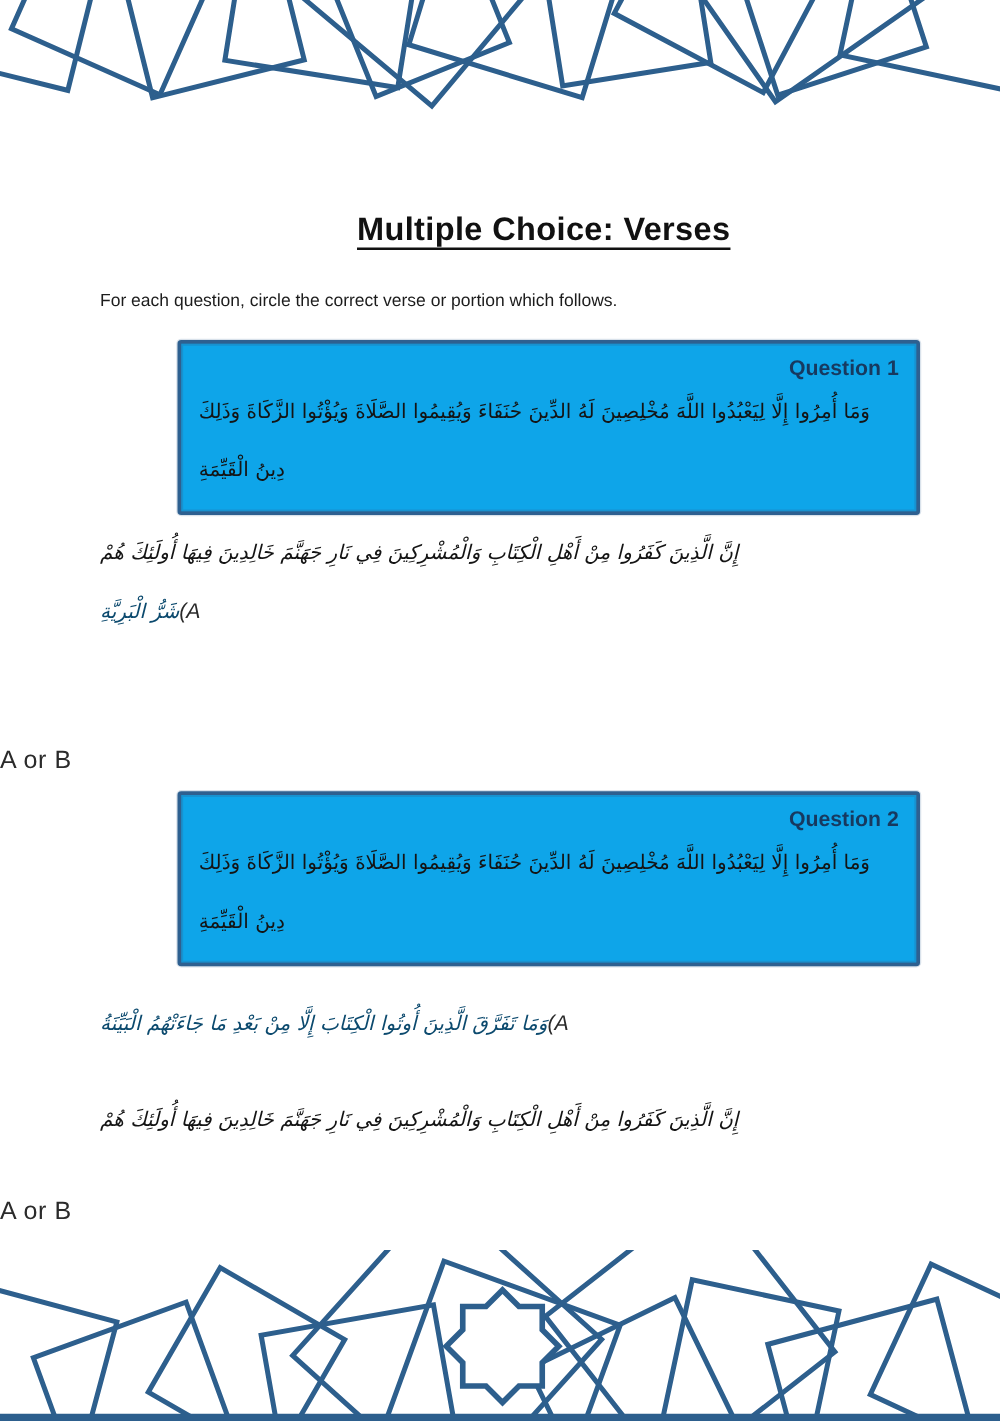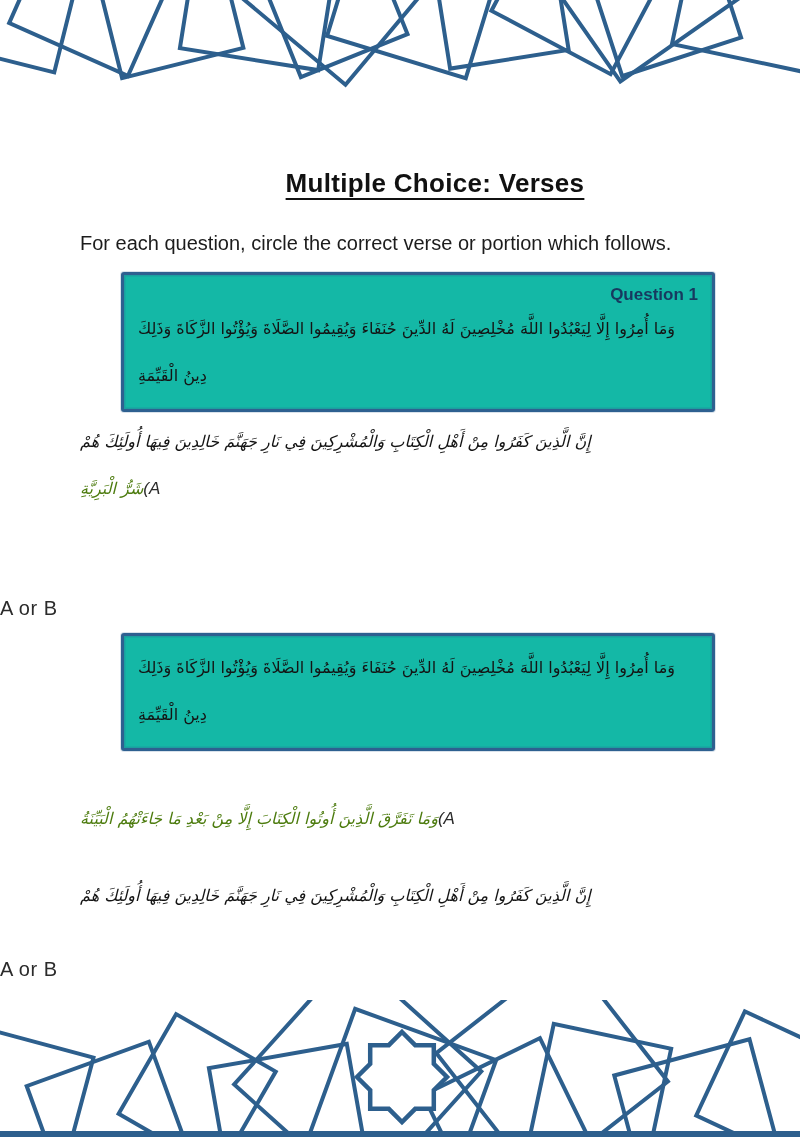--- a/index.html
+++ b/index.html
@@ -11,35 +11,35 @@
   .deco.top{top:0; height:150px;}
   .deco.bottom{bottom:0; height:137px;}
 
   .title{
     position:absolute; top:168px; left:0; width:800px; text-align:center;
     font-size:26px; font-weight:600; letter-spacing:.3px; color:#111;
     text-decoration:underline; text-underline-offset:6px; text-decoration-thickness:2px;padding-left:35px;
   }
   .instruction{
     position:absolute; top:232px; left:80px; width:660px;
-    font-size:20px; color:#1c1c1c;
+    font-size:14px; color:#1c1c1c;
   }
   .qbox{
-    position:absolute; left:121px; width:560px;
-    border:3.5px solid #2e6090; border-radius:3px; background:#14b8a6;
+    position:absolute; left:142px; width:560px;
+    border:3.5px solid #2e6090; border-radius:3px; background:#0ea5e9;
     box-shadow:inset 0 0 0 1.5px rgba(46,96,144,.28), 0 0 0 1px rgba(46,96,144,.18);
     padding:8px 14px 10px 14px;
   }
   .qbox.q1{top:272px;}
   .qbox.q2{top:633px;}
   .qlabel{
     text-align:right; font-size:17px; font-weight:700; color:#17395f; margin:2px 0 0 0;
   }
   .ar{
-    font-family:"DejaVu Sans", sans-serif; font-size:16px; color:#4d7c0f;margin-top:18px;
+    font-family:"DejaVu Sans", sans-serif; font-size:16px; color:#0c4a6e;margin-top:18px;
   }
   .ar-line{
     direction:rtl; text-align:left; line-height:47px; white-space:nowrap;
     font-family:"DejaVu Sans", sans-serif; font-size:16px; color:#141414;
   }
   .option{
     position:absolute; left:80px; width:657px; direction:rtl; text-align:right;font-style:italic;
   }
   .opt-label{
     font-family:"Liberation Sans", sans-serif; font-size:17px; color:#2a2a2a;
@@ -97,20 +97,21 @@
     <div class="ar-line">إِنَّ الَّذِينَ كَفَرُوا مِنْ أَهْلِ الْكِتَابِ وَالْمُشْرِكِينَ فِي نَارِ جَهَنَّمَ خَالِدِينَ فِيهَا أُولَئِكَ هُمْ</div>
     <div class="ar-line">
       <span class="opt-label gap-wide" dir="ltr">(A</span><span class="ar">شَرُّ الْبَرِيَّةِ</span>
     </div>
   </div>
 
 
   <div class="or-prompt or-1">A or B</div>
 
   <div class="qbox q2">
+    <div class="qlabel">Question 2</div>
     <div class="ar-line">وَمَا أُمِرُوا إِلَّا لِيَعْبُدُوا اللَّهَ مُخْلِصِينَ لَهُ الدِّينَ حُنَفَاءَ وَيُقِيمُوا الصَّلَاةَ وَيُؤْتُوا الزَّكَاةَ وَذَلِكَ</div>
     <div class="ar-line">دِينُ الْقَيِّمَةِ</div>
   </div>
 
   <div class="option opt-q2a" dir="rtl">
     <div class="ar-line">
       <span class="opt-label" dir="ltr">(A</span><span class="ar">وَمَا تَفَرَّقَ الَّذِينَ أُوتُوا الْكِتَابَ إِلَّا مِنْ بَعْدِ مَا جَاءَتْهُمُ الْبَيِّنَةُ</span>
     </div>
   </div>
 

